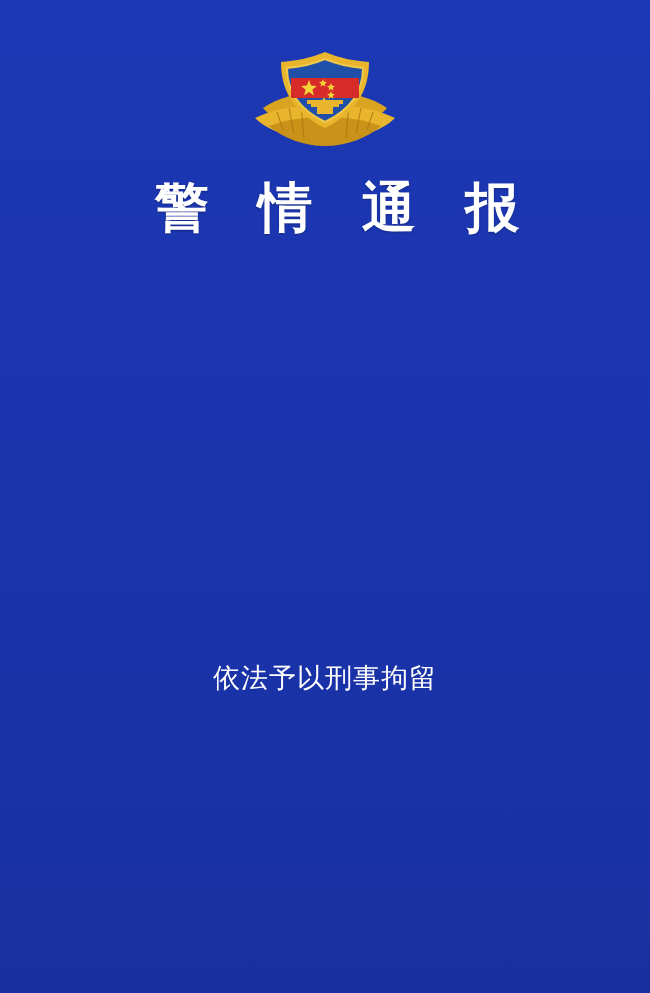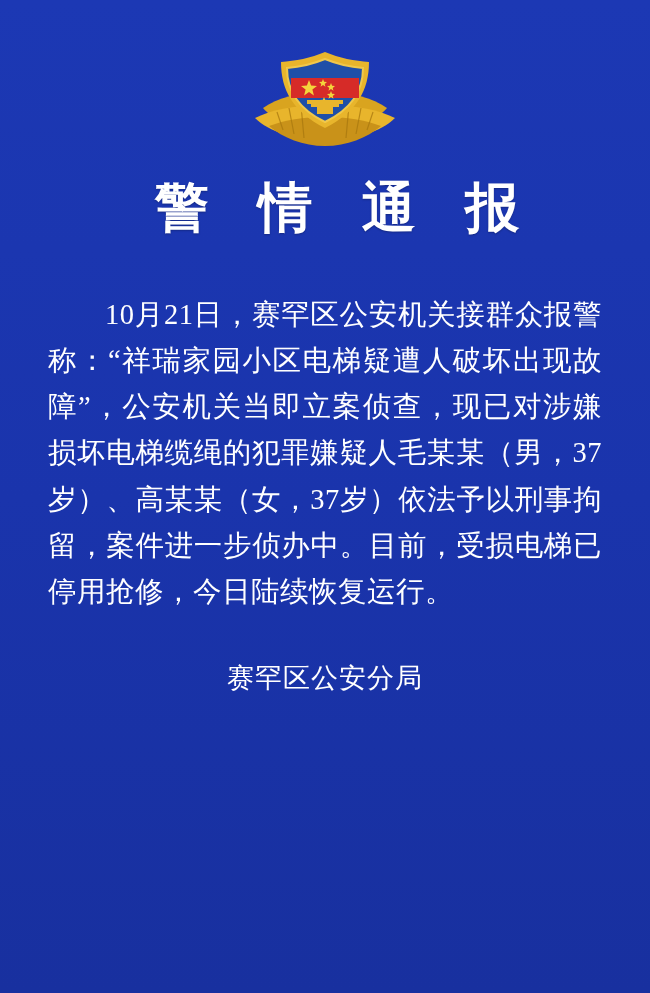--- a/index.html
+++ b/index.html
@@ -135,19 +135,18 @@
           <rect x="56" y="54" width="36" height="4"></rect>
           <rect x="60" y="58" width="28" height="3"></rect>
           <rect x="66" y="61" width="16" height="7"></rect>
         </g>
       </svg>
     </div>
   </div>
 
   <div class="title">警 情 通 报</div>
 
-  <div class="body-text">10月21日，赛罕区公安机关接群众报警称：“祥瑞家园小区电梯疑遭人破坏出现故障”，公安机关当即立案侦查，现已对涉嫌损坏电梯缆绳的犯罪嫌疑人毛某某（男，37岁）、高某某（女，37岁）依法予以刑事拘留，案件进一步侦办中。目前，受损电梯已停用抢修，今日陆续恢复运行。</div>
 
   <div class="signature">
-    <div class="line1">赛罕区公安分局</div>
+    <div class="line1">依法予以刑事拘留</div>
   </div>
 
 </div>
 
 </body></html>

